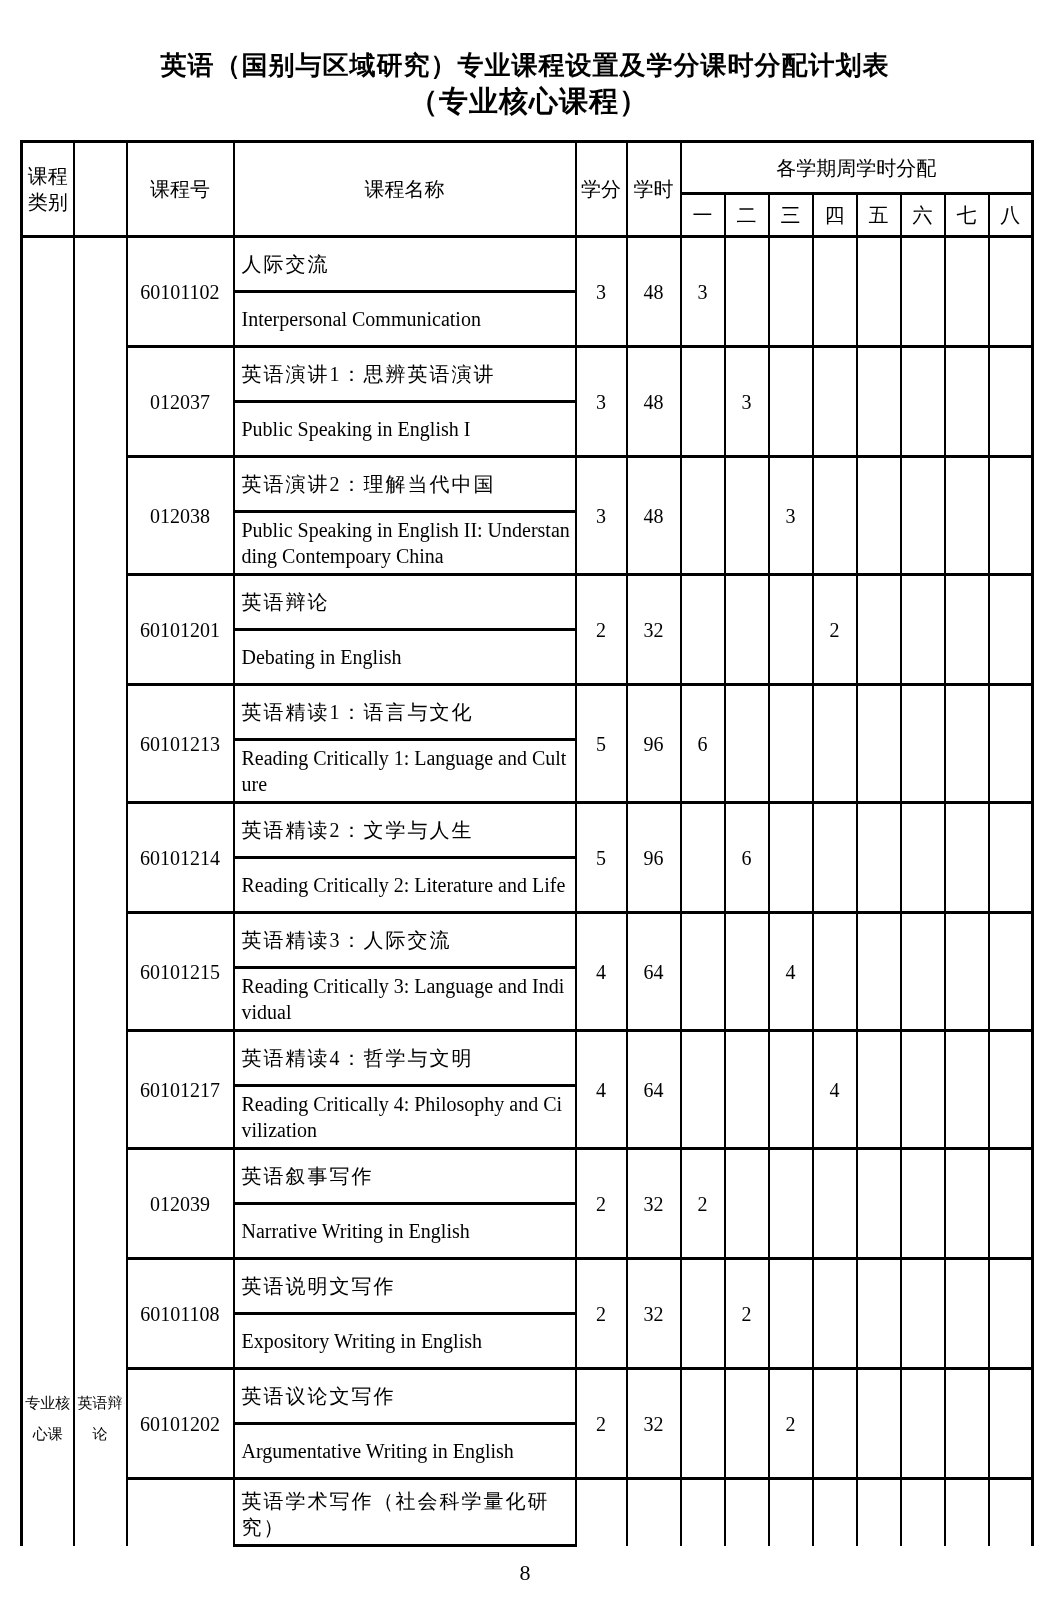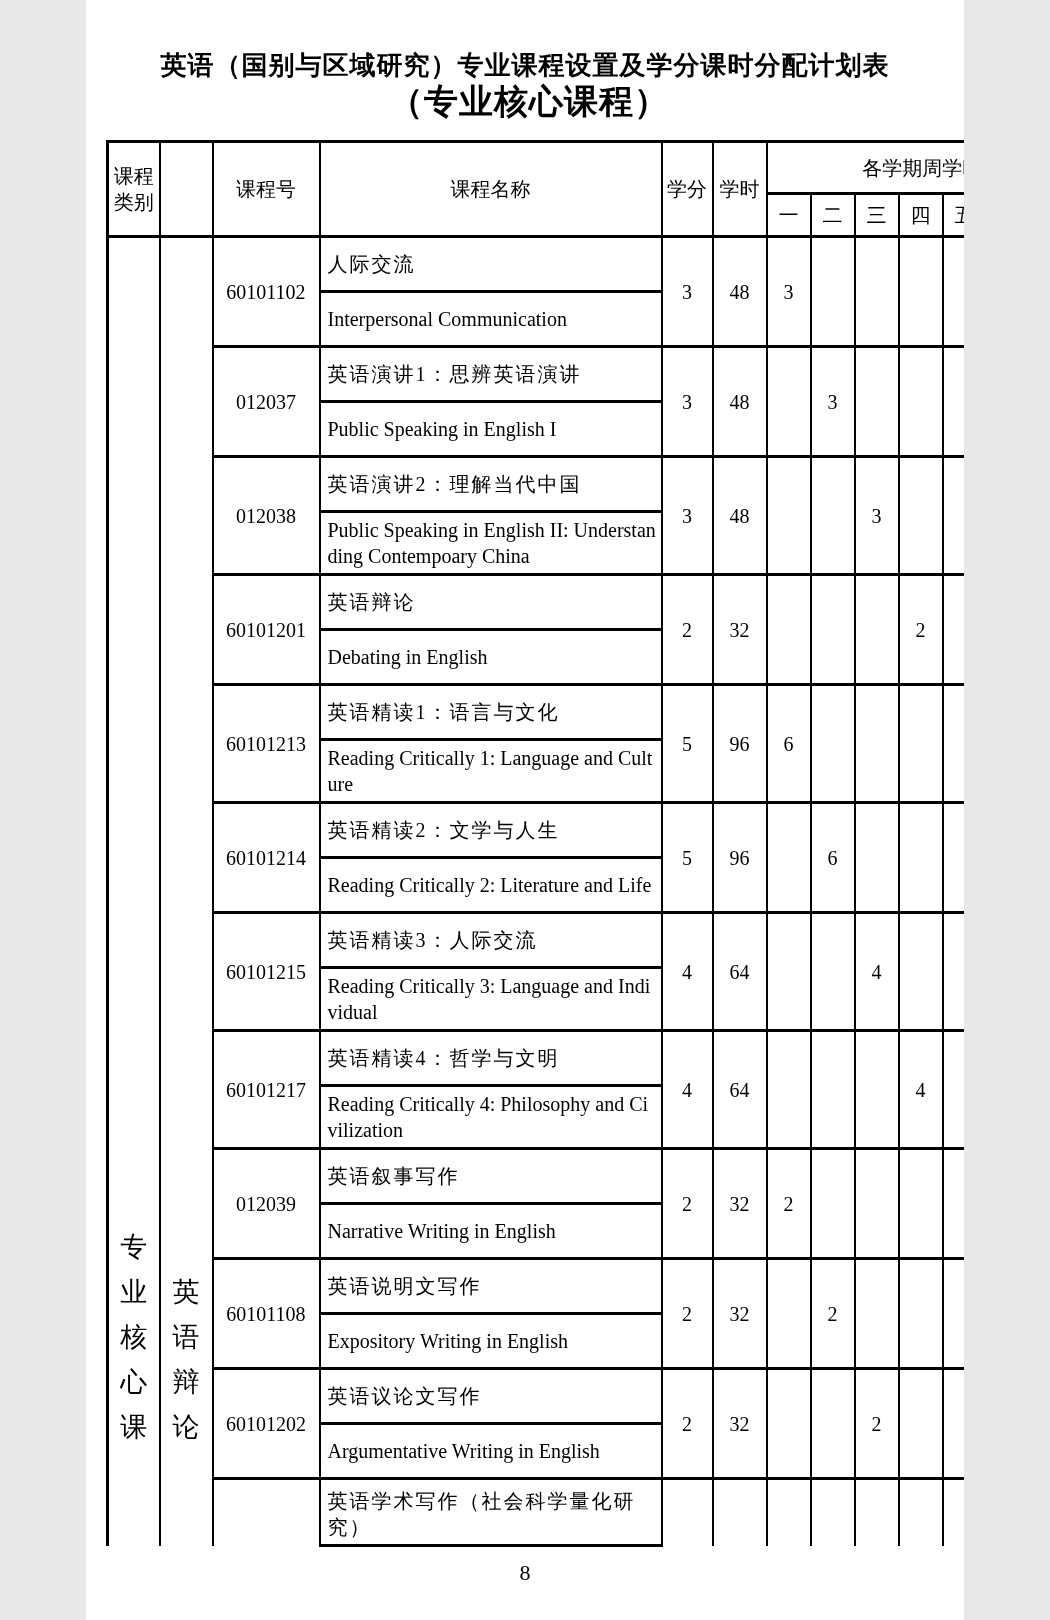--- a/index.html
+++ b/index.html
@@ -1,32 +1,32 @@
 <!DOCTYPE html>
 <html><head>
 <meta charset="utf-8">
 <style>
   html,body{margin:0;padding:0;background:#e8e8e8;}
   .page{
     position:relative;
-    width:878px;height:1620px;
+    width:1050px;height:1620px;
     margin:0 auto;
     background:#ffffff;
     font-family:"Liberation Serif","DejaVu Serif",serif;
     color:#000;
     overflow:hidden;
   }
   .title-block{
     position:absolute;top:46px;left:0;width:100%;
     text-align:center;
     font-family:"Liberation Sans","DejaVu Sans",sans-serif;
     font-weight:bold;
   }
   .title-line1{font-size:26px;letter-spacing:1px;line-height:38px;}
-  .title-line2{font-size:34px;letter-spacing:1px;line-height:34px;padding-left:8px;}
+  .title-line2{font-size:29px;letter-spacing:1px;line-height:34px;padding-left:8px;}
 
   .table-wrap{position:absolute;left:20px;top:140px;width:1012px;}
   table.course-table{
     border-collapse:collapse;
     table-layout:fixed;
     width:1010px;
     font-size:20px;
   }
   table.course-table{border:3px solid #000;border-bottom:0;}
   .course-table th,.course-table td{
@@ -48,22 +48,22 @@
   tbody tr.en td{height:44px;}
   td.name-cell{
     text-align:left;
     padding:4px 4px 4px 7px;
     margin-left:8px;
   }
   td.cn-name{letter-spacing:2px;}
   td.cat-cell,td.subcat-cell{
     vertical-align:bottom;
     padding-bottom:96px;
-    line-height:45px;
-    font-size:27px;
+    line-height:31px;
+    font-size:15px;
     border-bottom:0;
   }
   tr.partial td{
     height:66px;
     border-bottom:0;
     vertical-align:top;
   }
   tr.partial td.name-cell{
     border-bottom:3px solid #000;
     padding-top:8px;

